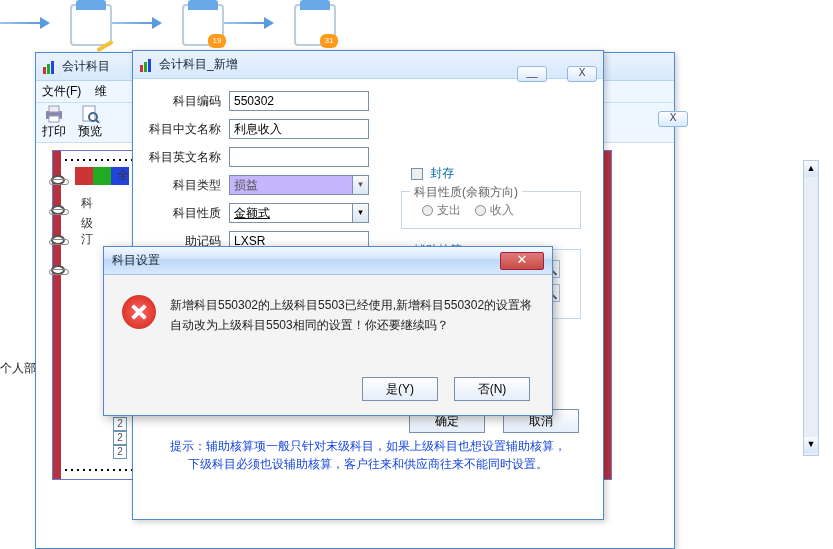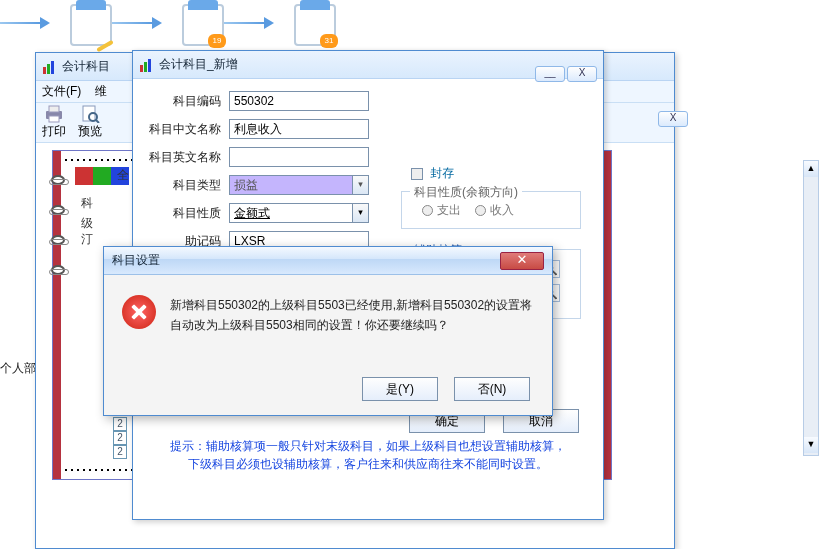--- a/index.html
+++ b/index.html
@@ -12,21 +12,21 @@
   .arrow::before { content: ""; position: absolute; left: 40px; top: -3px; border-left: 10px solid #5a9be0; border-top: 6px solid transparent; border-bottom: 6px solid transparent; }
   .notepad { background: #fff; border: 2px solid #bcd; border-radius: 4px; position: relative; }
   .notepad::before { content: ""; position: absolute; top: -6px; left: 4px; right: 4px; height: 10px; background: #6aa9e9; border-radius: 3px 3px 0 0; }
   .notepad.pen::after { content: ""; position: absolute; right: -4px; bottom: -4px; width: 18px; height: 4px; background: #f4c23a; transform: rotate(-30deg); border-radius: 2px; }
   .cal-badge { position: absolute; right: -4px; bottom: -4px; width: 18px; height: 14px; background: #ff9a1a; border-radius: 6px; font-size: 8px; color: #fff; text-align: center; line-height: 14px; }
 
   .win { position: absolute; background: #fff; border: 1px solid #4f8bd0; box-shadow: 2px 2px 6px rgba(0,0,0,.2); }
   .win-title { height: 28px; background: linear-gradient(#eaf3fe, #d7e9fc); border-bottom: 1px solid #b9d4f3; display: flex; align-items: center; padding: 0 6px; }
   .win-title .ico { width: 16px; height: 16px; margin-right: 4px; display: inline-flex; }
   .win-title .ttl { flex: 1; color: #123; }
-  .win-ctrl { display: flex; gap: 2px; margin-top: 18px; }
+  .win-ctrl { display: flex; gap: 20px; margin-top: 18px; }
   .ctrl-btn { width: 30px; height: 16px; border: 1px solid #8fb8e8; border-radius: 3px; background: linear-gradient(#fefefe,#dbeafd); font-size: 10px; line-height: 12px; text-align: center; color: #335; cursor: default; }
   .ctrl-btn.close { background: linear-gradient(#fefefe,#dbeafd); }
 
   .bg-win { left: 35px; top: 52px; width: 640px; height: 497px; }
   .bg-menu { height: 22px; background: #eef6ff; border-bottom: 1px solid #c9dff5; padding: 2px 6px; }
   .bg-tb { height: 40px; background: #eef6ff; border-bottom: 1px solid #c9dff5; display: flex; }
   .bg-tbitem { width: 36px; text-align: center; padding-top: 2px; }
   .bg-tbitem .ic { width: 20px; height: 18px; margin: 0 auto; }
   .bg-right-x { position: absolute; right: -20px; top: 0; }
 

